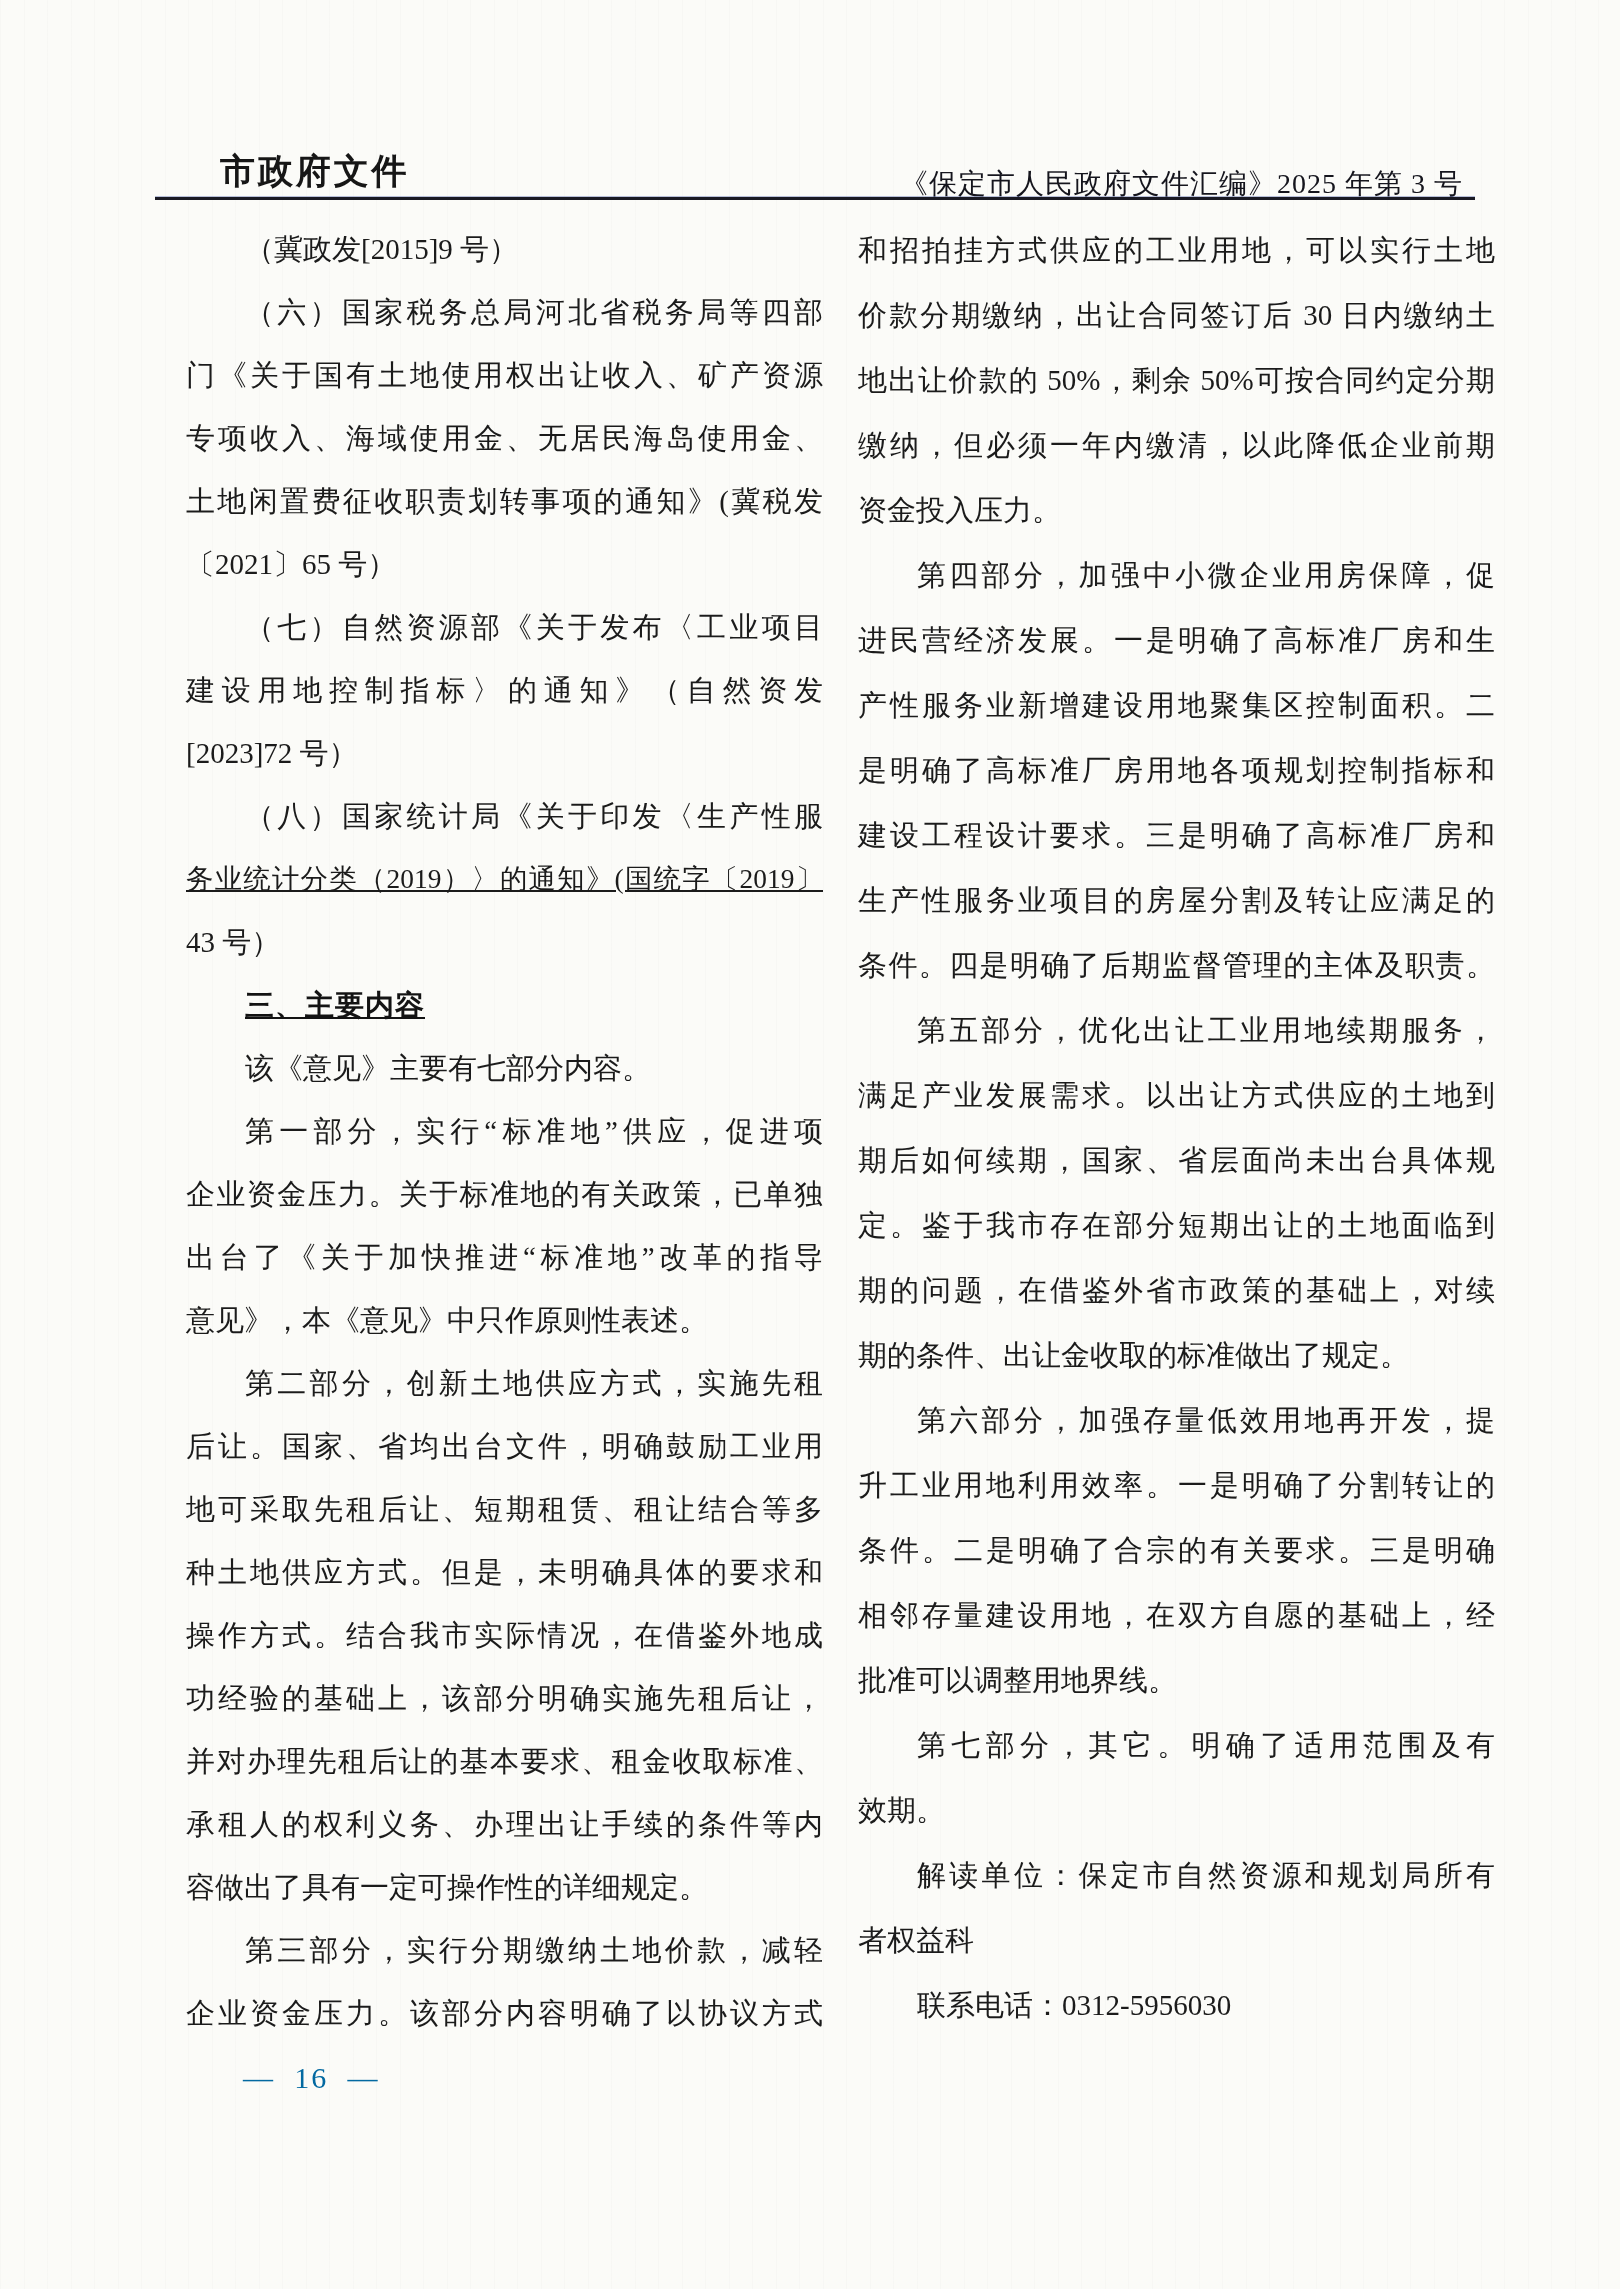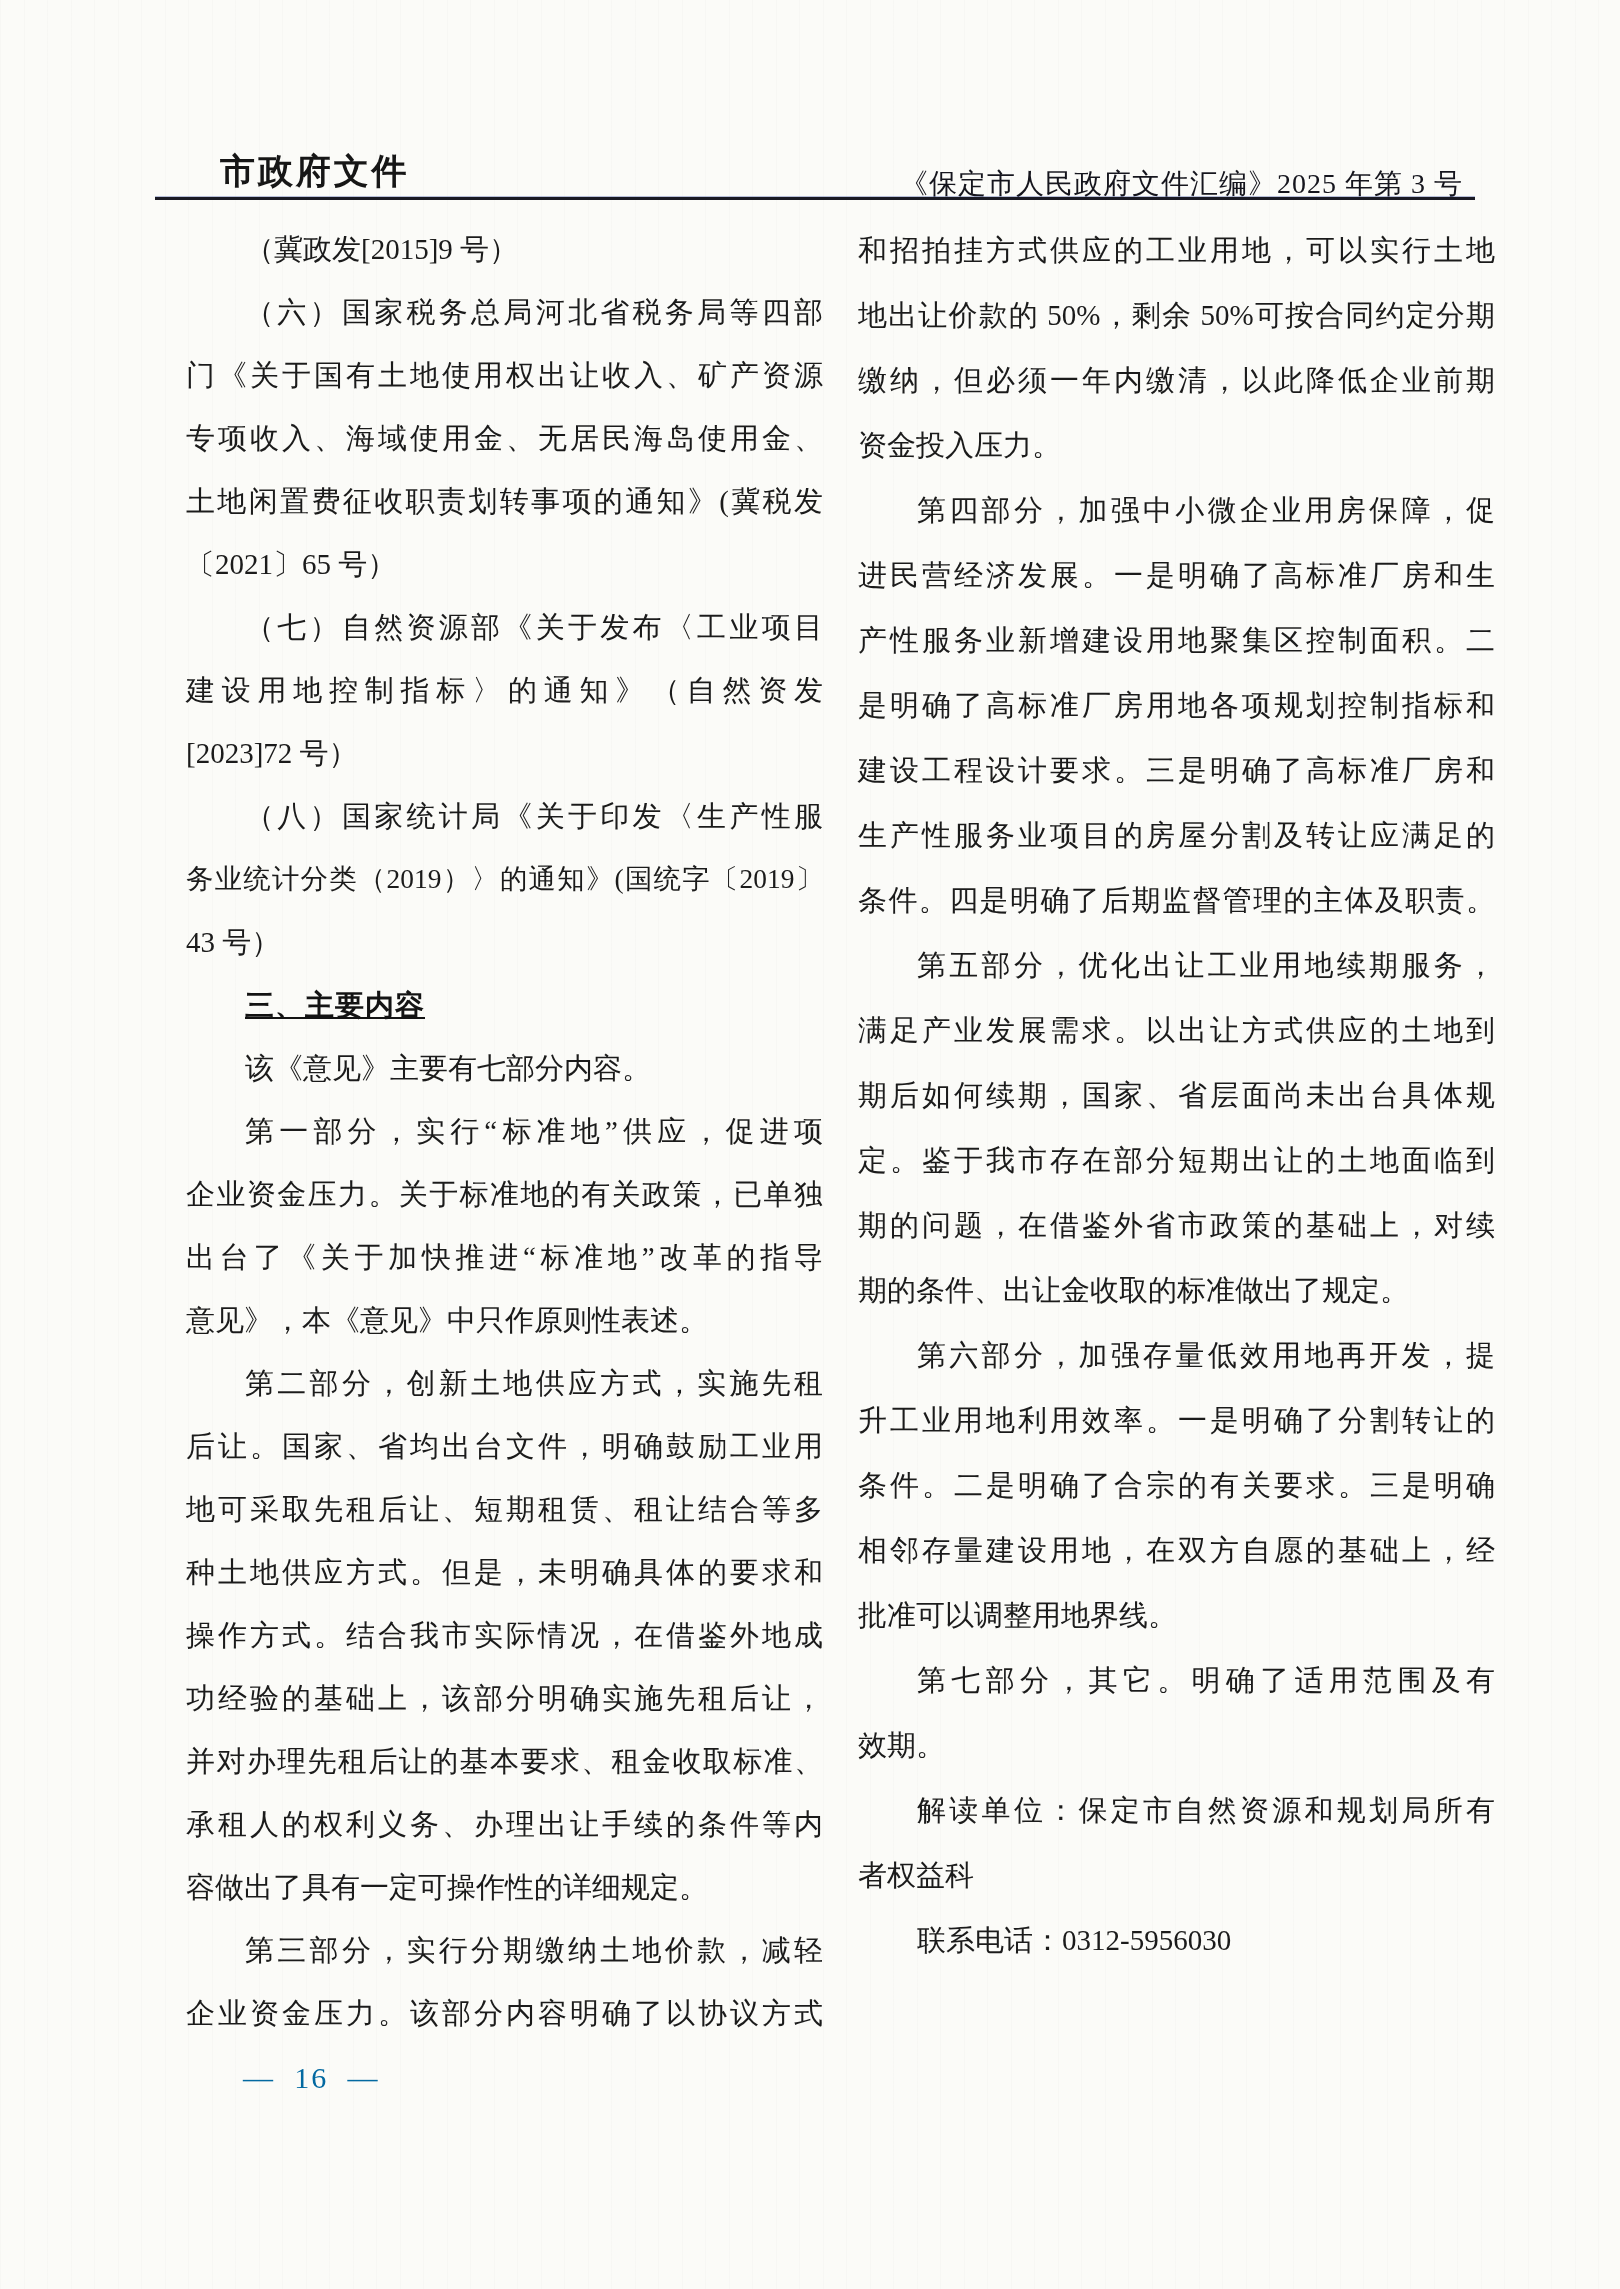--- a/index.html
+++ b/index.html
@@ -46,21 +46,21 @@
     text-justify:inter-character;
   }
   .line.indent{text-indent:59px;}
   .line.bold{
     font-weight:bold;
     font-family:"Liberation Sans", sans-serif;
     letter-spacing:1px;
     color:#131313;
     text-decoration:underline;
   }
-  .line.dense{font-size:27.4px;}
+  .line.dense{font-size:27.4px;text-decoration:underline;}
   .page-num{
     position:absolute;left:243px;top:2061px;
     font-size:30px;letter-spacing:2px;word-spacing:9.8px;
     color:#0369a1;
   }
 </style>
 </head>
 <body>
 
 <div class="header-left">市政府文件</div>
@@ -96,20 +96,21 @@
     <div class="line fill">功经验的基础上，该部分明确实施先租后让，</div>
     <div class="line fill">并对办理先租后让的基本要求、租金收取标准、</div>
     <div class="line fill">承租人的权利义务、办理出让手续的条件等内</div>
     <div class="line">容做出了具有一定可操作性的详细规定。</div>
     <div class="line fill indent">第三部分，实行分期缴纳土地价款，减轻</div>
     <div class="line fill">企业资金压力。该部分内容明确了以协议方式</div>
   </div>
 
 <div class="col col-right" id="right-col">
     <div class="line fill">和招拍挂方式供应的工业用地，可以实行土地</div>
+    <div class="line fill">价款分期缴纳，出让合同签订后 30 日内缴纳土</div>
     <div class="line fill">地出让价款的 50%，剩余 50%可按合同约定分期</div>
     <div class="line fill">缴纳，但必须一年内缴清，以此降低企业前期</div>
     <div class="line">资金投入压力。</div>
     <div class="line fill indent">第四部分，加强中小微企业用房保障，促</div>
     <div class="line fill">进民营经济发展。一是明确了高标准厂房和生</div>
     <div class="line fill">产性服务业新增建设用地聚集区控制面积。二</div>
     <div class="line fill">是明确了高标准厂房用地各项规划控制指标和</div>
     <div class="line fill">建设工程设计要求。三是明确了高标准厂房和</div>
     <div class="line fill">生产性服务业项目的房屋分割及转让应满足的</div>
     <div class="line fill">条件。四是明确了后期监督管理的主体及职责。</div>

